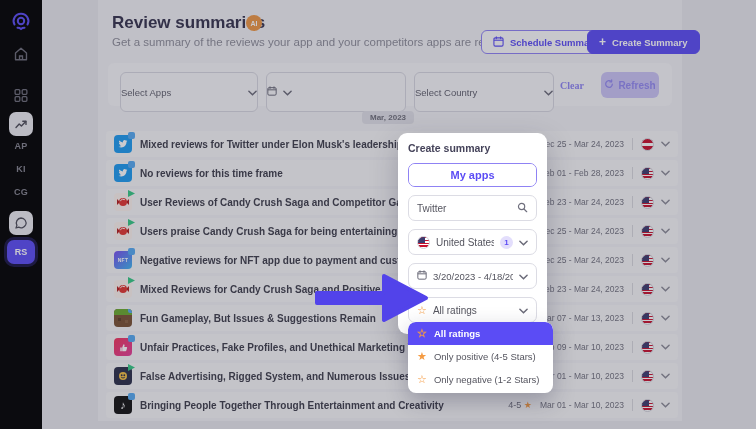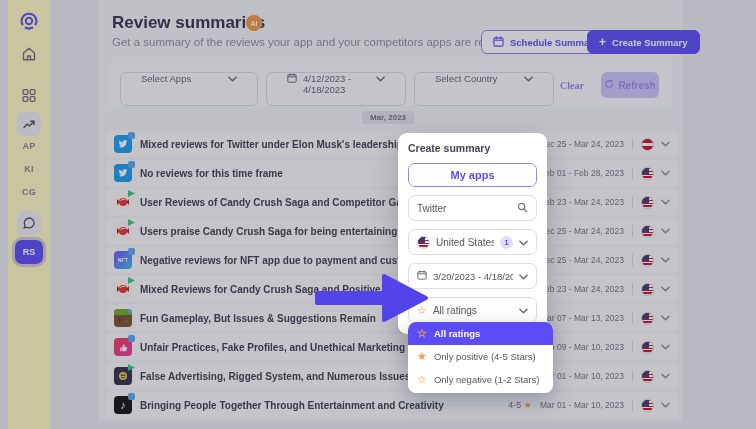--- a/index.html
+++ b/index.html
@@ -7,38 +7,38 @@
   body {
     font-family:"Liberation Sans", sans-serif;
     background:#e9e9ee;
     position:relative;
     overflow:hidden;
     width:756px; height:429px;
   }
   .abs { position:absolute; }
 
   
-  #sidebar { left:8px; top:0; width:42px; height:429px; background:#fef9c3; z-index:2; }
+  #sidebar { left:0; top:0; width:42px; height:429px; background:#000000; z-index:2; }
   #sidebar .s-item { position:absolute; left:50%; transform:translateX(-50%); display:flex; align-items:center; justify-content:center; }
   .s-box { width:24px; height:24px; border-radius:7px; background:#ebebf1; }
   .s-text { font-size:9px; font-weight:bold; color:#83838e; letter-spacing:.3px; }
   .s-active { width:28px; height:24px; border-radius:7px; background:var(--accent); color:#fff; box-shadow:0 0 0 3px rgba(91,76,245,.28); font-size:9px; font-weight:bold; }
 
   
   #content-panel { left:98px; top:0; width:584px; height:421px; background:#f2f2f6; z-index:1; }
   #page-title { left:112px; top:13px; font-size:17px; font-weight:bold; color:#36334e; z-index:3; }
   #ai-badge { left:246px; top:15px; width:16px; height:16px; border-radius:50%; background:var(--ai); color:#fff; font-size:7px; font-weight:bold; display:flex; align-items:center; justify-content:center; z-index:3; }
   #page-subtitle { left:112px; top:36px; font-size:11.5px; color:#8d8d99; z-index:3; }
 
   .hdr-btn { top:30px; height:24px; border-radius:6px; display:flex; align-items:center; gap:6px; font-size:9.5px; font-weight:bold; padding:0 11px; z-index:3; cursor:pointer; }
   #schedule-btn { left:481px; background:#fbfbfd; border:1px solid #8f82f4; color:var(--accent); }
   #create-btn { left:587px; background:var(--accent); color:#fff; border:1px solid var(--accent); }
 
   #filter-bar { left:108px; top:63px; width:564px; height:43px; background:#f7f7fa; border-radius:6px; z-index:2; }
-  .f-box { position:absolute; top:9px; height:34px; border:1px solid #d7d7e0; border-radius:6px; background:#f7f7fa; display:flex; font-size:9.5px; color:#5f5f6c; padding:0 20px; gap:6px; }
+  .f-box { position:absolute; top:9px; height:40px; border:1px solid #d7d7e0; border-radius:6px; background:#f7f7fa; display:flex; align-items:center; font-size:9.5px; color:#5f5f6c; padding:0 0; gap:6px; }
   .f-box .grow { flex:1; }
   #clear-link { position:absolute; top:9px; left:452px; height:26px; display:flex; align-items:center; font-size:10px; font-weight:bold; color:#8e84f3; cursor:pointer;font-family:Liberation Serif, serif; }
   #refresh-btn { position:absolute; top:9px; left:493px; width:58px; height:26px; border-radius:6px; background:#cbc5f6; color:#948af2; font-size:10px; font-weight:bold; display:flex; align-items:center; justify-content:center; gap:4px; cursor:default; }
 
   #group-pill { left:362px; top:111px; background:#e1e1e8; border-radius:4px; padding:2px 8px; font-size:8px; font-weight:bold; color:#6f6f7b; z-index:2; }
 
   
   #rows { left:106px; top:131px; width:572px; z-index:2; }
   .row { height:26px; margin-bottom:3px; background:#f7f7f9; border-radius:4px; display:flex; align-items:center; padding:0 8px; cursor:pointer; }
   .app-ic { position:relative; width:18px; height:18px; border-radius:4px; flex:0 0 18px; }
@@ -168,21 +168,20 @@
     <span><svg width="9" height="6" viewBox="0 0 10 6">
           <path d="M1 1l4 4 4-4" stroke="#6a6a78" stroke-width="1.6" fill="none" stroke-linecap="round"></path>
         </svg></span>
   </div>
   <div class="f-box" style="left:158px;width:140px;">
     <span><svg width="10" height="10" viewBox="0 0 12 12">
           <rect x="1" y="2" width="10" height="9" rx="1.5" fill="none" stroke="#6a6a78" stroke-width="1.2"></rect>
           <path d="M1 4.6h10" stroke="#6a6a78" stroke-width="1.2"></path>
           <path d="M3.6 1v2M8.4 1v2" stroke="#6a6a78" stroke-width="1.2" stroke-linecap="round"></path>
         </svg></span>
-    <span class="grow">4/12/2023 - 4/18/2023</span>
     <span><svg width="9" height="6" viewBox="0 0 10 6">
           <path d="M1 1l4 4 4-4" stroke="#6a6a78" stroke-width="1.6" fill="none" stroke-linecap="round"></path>
         </svg></span>
   </div>
   <div class="f-box" style="left:306px;width:140px;">
     <span class="grow">Select Country</span>
     <span><svg width="9" height="6" viewBox="0 0 10 6">
           <path d="M1 1l4 4 4-4" stroke="#6a6a78" stroke-width="1.6" fill="none" stroke-linecap="round"></path>
         </svg></span>
   </div>

